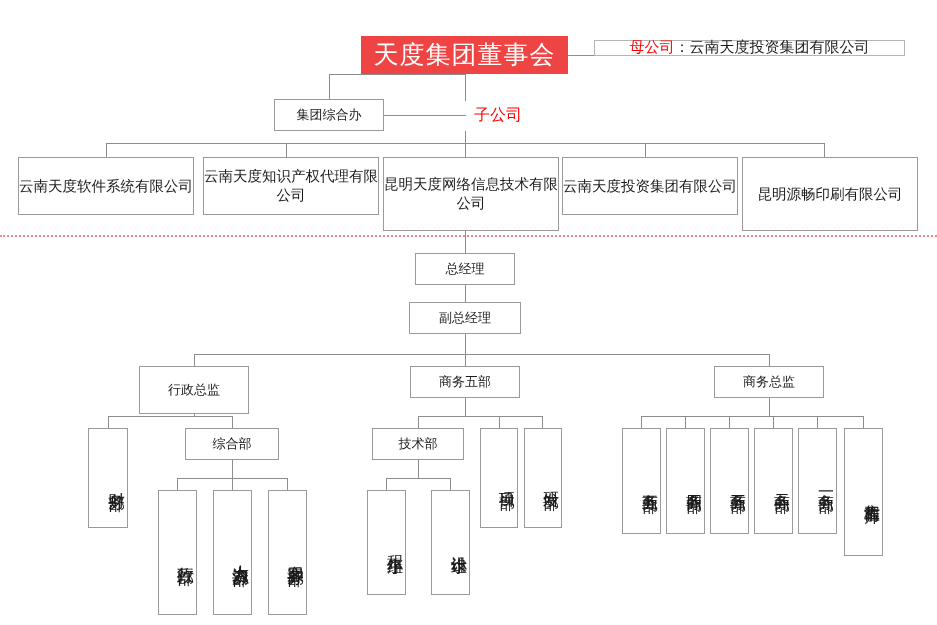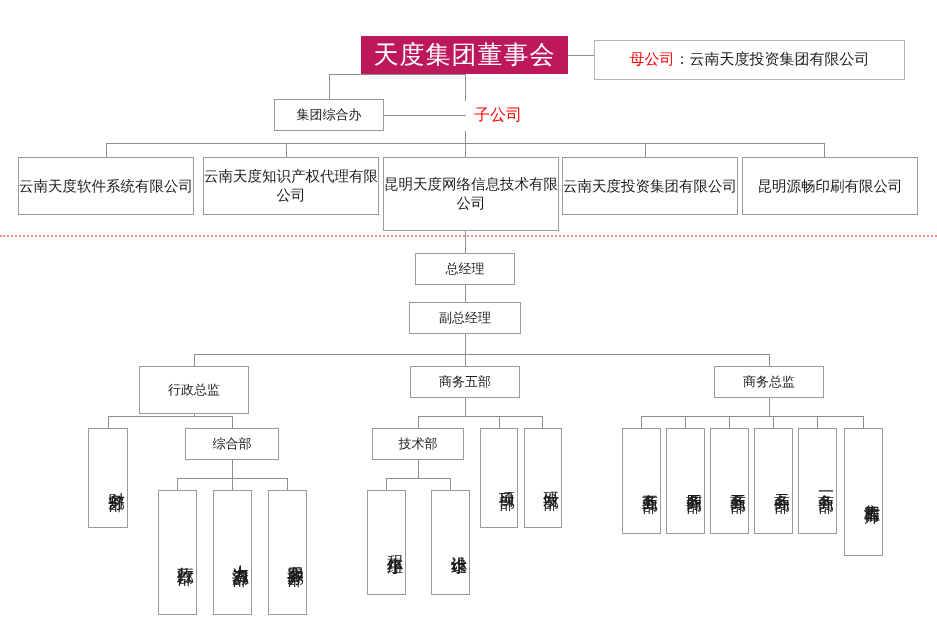--- a/index.html
+++ b/index.html
@@ -27,21 +27,21 @@
     display: flex;
     align-items: center;
     justify-content: center;
     text-align: center;
     line-height: 1.28;
     font-size: 13px;
     z-index: 3;
   }
   .node.small { font-size: 14.5px; }
   .node.root {
-    background: #be185d;
+    background: #ef4444;
     color: #ffffff;
     border: none;
     font-size: 25px;
     letter-spacing: 1px;
     font-weight: 400;
   }
   .node.legend-box {
     border: 1px solid #b5b5b5;
     font-size: 15px;
     justify-content: center;
@@ -92,21 +92,21 @@
 <body>
 
 <div id="chart">
 
   <div class="node root" style="left:361px; top:36px; width:207px; height:38px;">
     <span>天度集团董事会</span>
   </div>
 
   <div class="ln h" style="left:568px; top:55px; width:26px;"></div>
 
-  <div class="node legend-box" style="left:594px; top:40px; width:311px; height:40px;">
+  <div class="node legend-box" style="left:594px; top:40px; width:311px; height:16px;">
     <span class="legend-text"><span class="red-inline">母公司</span><span>：</span><span>云南天度投资集团有限公司</span></span>
   </div>
 
   <div class="ln v" style="left:329px; top:74px; height:27px;"></div>
   <div class="ln h" style="left:329px; top:74px; width:136px;"></div>
   <div class="ln v" style="left:465px; top:74px; height:27px;"></div>
 
   <div class="node" style="left:274px; top:99px; width:110px; height:32px;">
     <span>集团综合办</span>
   </div>
@@ -129,21 +129,21 @@
   </div>
   <div class="node small" style="left:203px; top:157px; width:176px; height:58px;">
     <span>云南天度知识产权代理有限公司</span>
   </div>
   <div class="node small" style="left:383px; top:157px; width:176px; height:74px;">
     <span>昆明天度网络信息技术有限公司</span>
   </div>
   <div class="node small" style="left:562px; top:157px; width:176px; height:58px;">
     <span>云南天度投资集团有限公司</span>
   </div>
-  <div class="node small" style="left:742px; top:157px; width:176px; height:58px;">
+  <div class="node small" style="left:742px; top:157px; width:176px; height:74px;">
     <span>昆明源畅印刷有限公司</span>
   </div>
 
   <div class="ln v" style="left:465px; top:215px; height:38px;"></div>
 
   <div class="divider" style="top:235px;"></div>
 
   <div class="node" style="left:415px; top:253px; width:100px; height:32px;">
     <span>总经理</span>
   </div>

